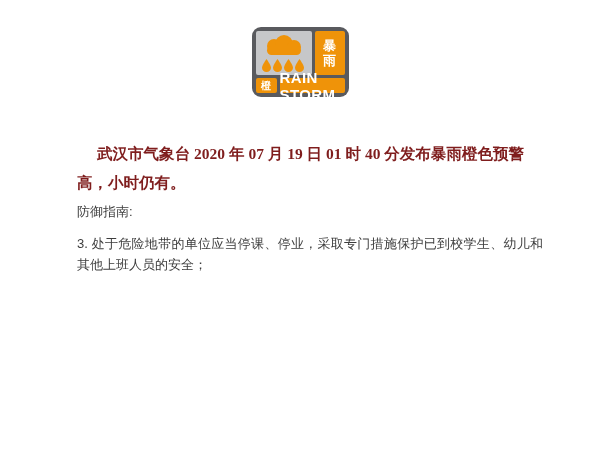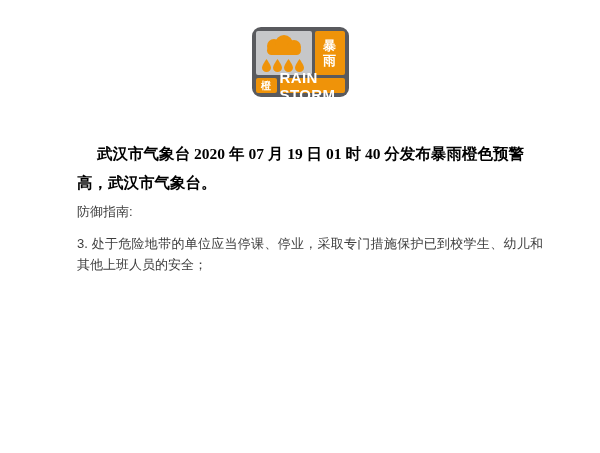--- a/index.html
+++ b/index.html
@@ -75,21 +75,21 @@
     letter-spacing: 0.4px;
   }
 
   
   .bulletin {
     margin: 42px 76px 0 77px;
     width: 447px;
     font-family: "Liberation Serif", serif;
     font-weight: 700;
     font-size: 15.5px;
-    color: #000000;
+    color: #7f1d1d;
   }
   .bline {
     line-height: 29px;
     text-align: justify;
     text-align-last: justify;
   }
   .bline.first { text-indent: 20px; }
   .bline.last { text-align-last: left; }
 
   
@@ -131,21 +131,21 @@
     </div>
     <div class="bottom">
       <div class="cell level-cell">橙</div>
       <div class="cell rs-cell">RAIN STORM</div>
     </div>
   </div>
 </div>
 
 <div class="bulletin">
   <div class="bline first">武汉市气象台 2020 年 07 月 19 日 01 时 40 分发布暴雨橙色预警</div>
-  <div class="bline last">高，武汉市气象台。</div>
+  <div class="bline last">高，小时仍有。</div>
 </div>
 
 <div class="guide">
   <div class="guide-heading">防御指南:</div>
   <div class="guide-items">
     <div class="guide-item">3. 处于危险地带的单位应当停课、停业，采取专门措施保护已到校学生、幼儿和其他上班人员的安全；</div>
 
   </div>
 </div>
 

